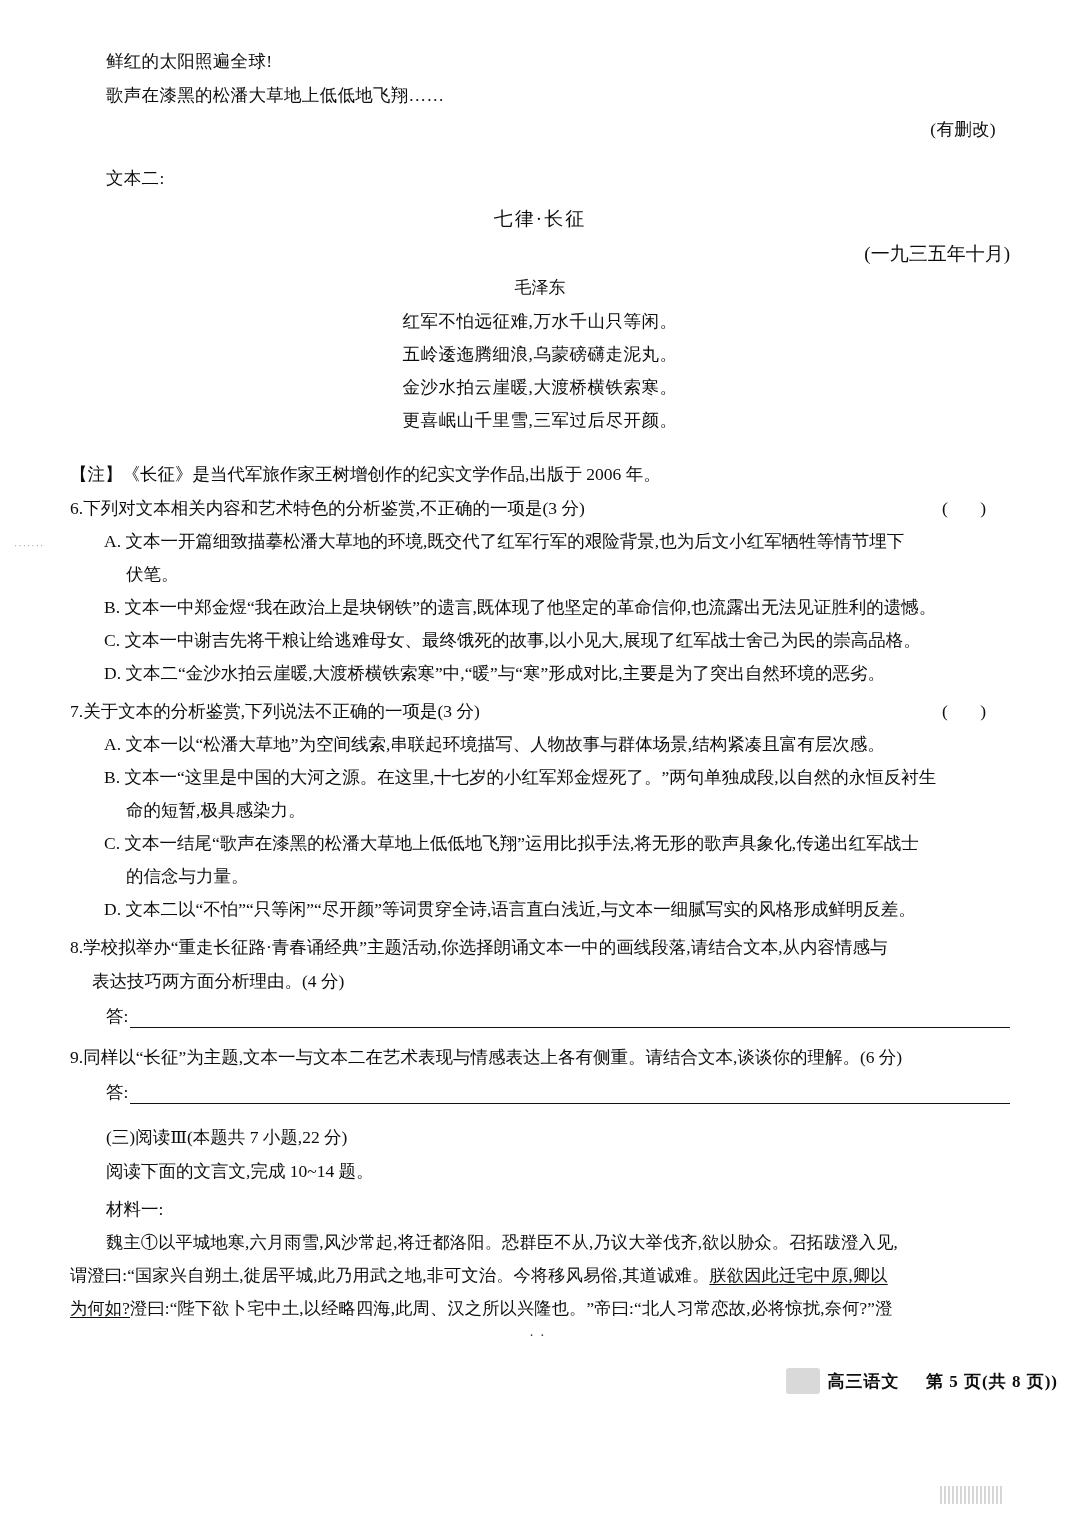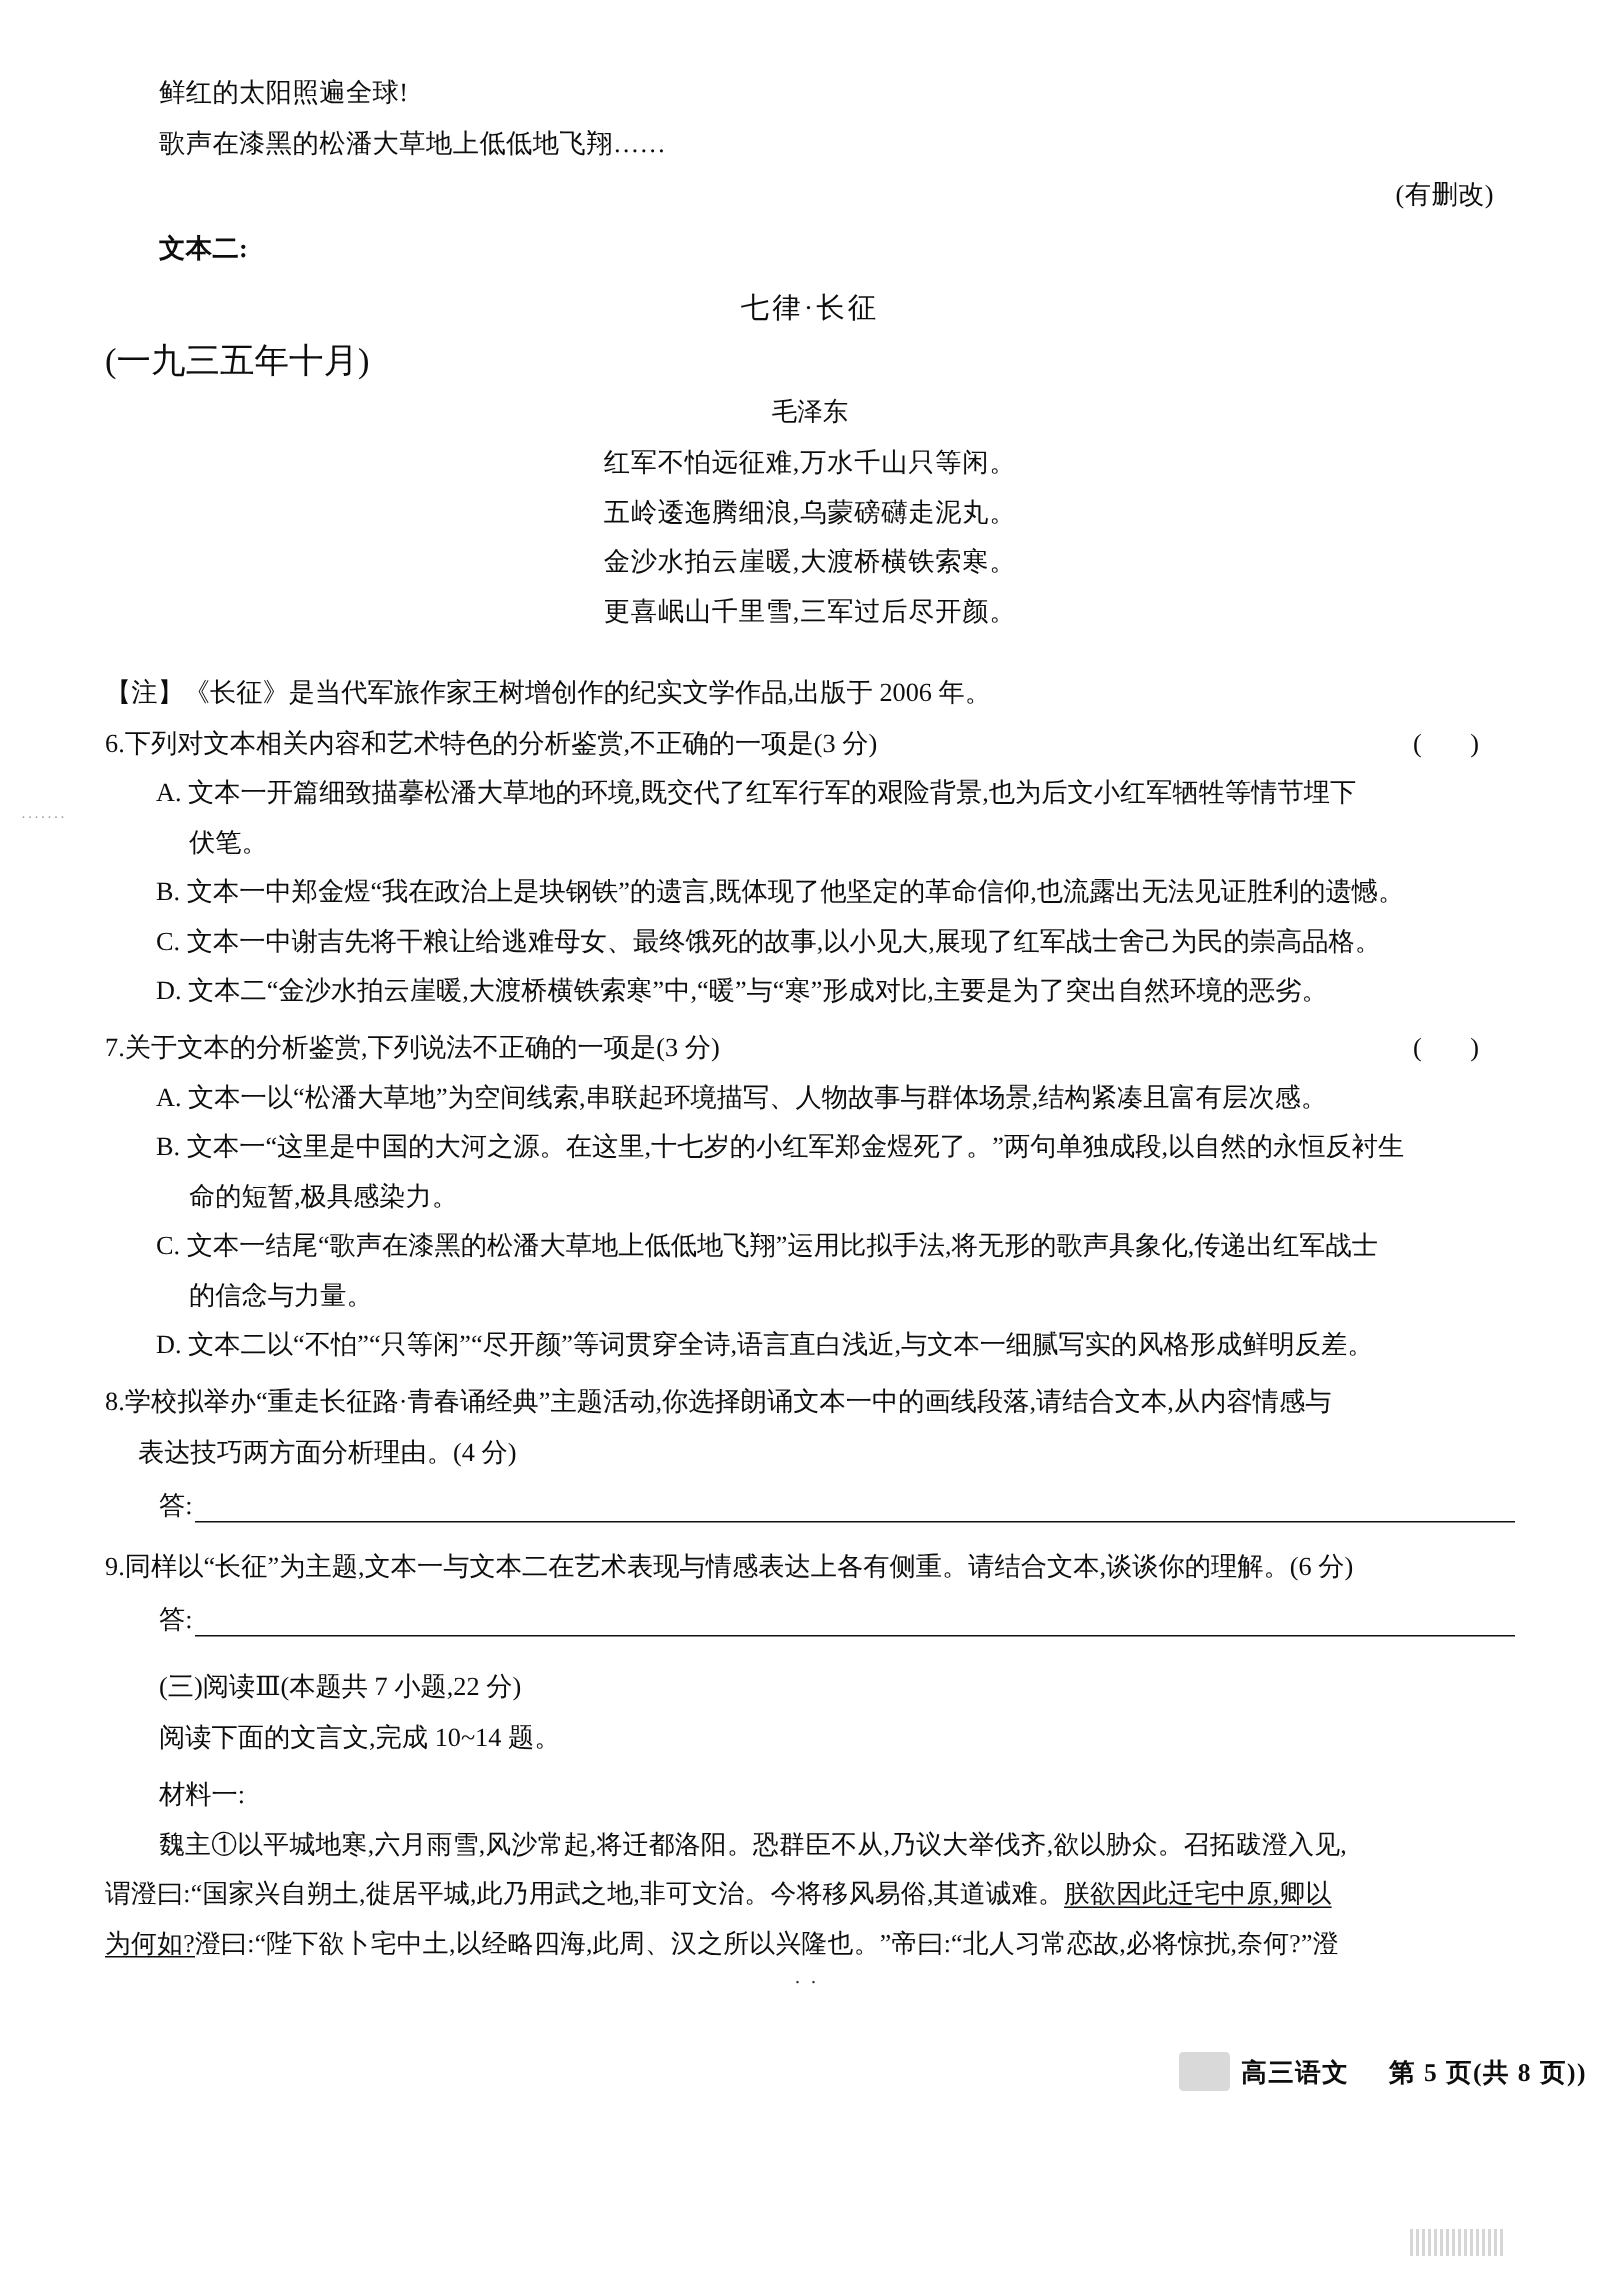--- a/index.html
+++ b/index.html
@@ -29,22 +29,22 @@
   .indent2 { padding-left: 36px; }
   .right { text-align: right; }
   .poem-title {
     text-align: center;
     font-weight: normal;
     font-size: 19px;
     line-height: 36px;
     letter-spacing: 2px;
   }
   .poem-sub {
-    text-align: left;
-    font-size: 23px;
+    text-align: right;
+    font-size: 19px;
     line-height: 34px;
   }
   .poem-author {
     text-align: center;
     font-size: 17px;
     line-height: 34px;
     font-weight: normal;
   }
   .poem-line {
     text-align: center;
@@ -150,21 +150,21 @@
 <body>
 
 <div class="page">
 
   <div class="tiny-scribble">·······</div>
 
   <div class="line indent2">鲜红的太阳照遍全球!</div>
   <div class="line indent2">歌声在漆黑的松潘大草地上低低地飞翔……</div>
   <div class="line right" style="padding-right:14px;">(有删改)</div>
 
-  <div class="line indent2" style="margin-top:2px;font-weight:bold;">文本二:</div>
+  <div class="line indent2" style="margin-top:15px;">文本二:</div>
   <div class="poem-title" style="margin-top:6px;">七律·长征</div>
   <div class="poem-sub">(一九三五年十月)</div>
   <div class="poem-author">毛泽东</div>
   <div class="poem-line">红军不怕远征难,万水千山只等闲。</div>
   <div class="poem-line">五岭逶迤腾细浪,乌蒙磅礴走泥丸。</div>
   <div class="poem-line">金沙水拍云崖暖,大渡桥横铁索寒。</div>
   <div class="poem-line">更喜岷山千里雪,三军过后尽开颜。</div>
 
   <div class="note-line" style="margin-top:20px;">【注】《长征》是当代军旅作家王树增创作的纪实文学作品,出版于 2006 年。</div>
 

